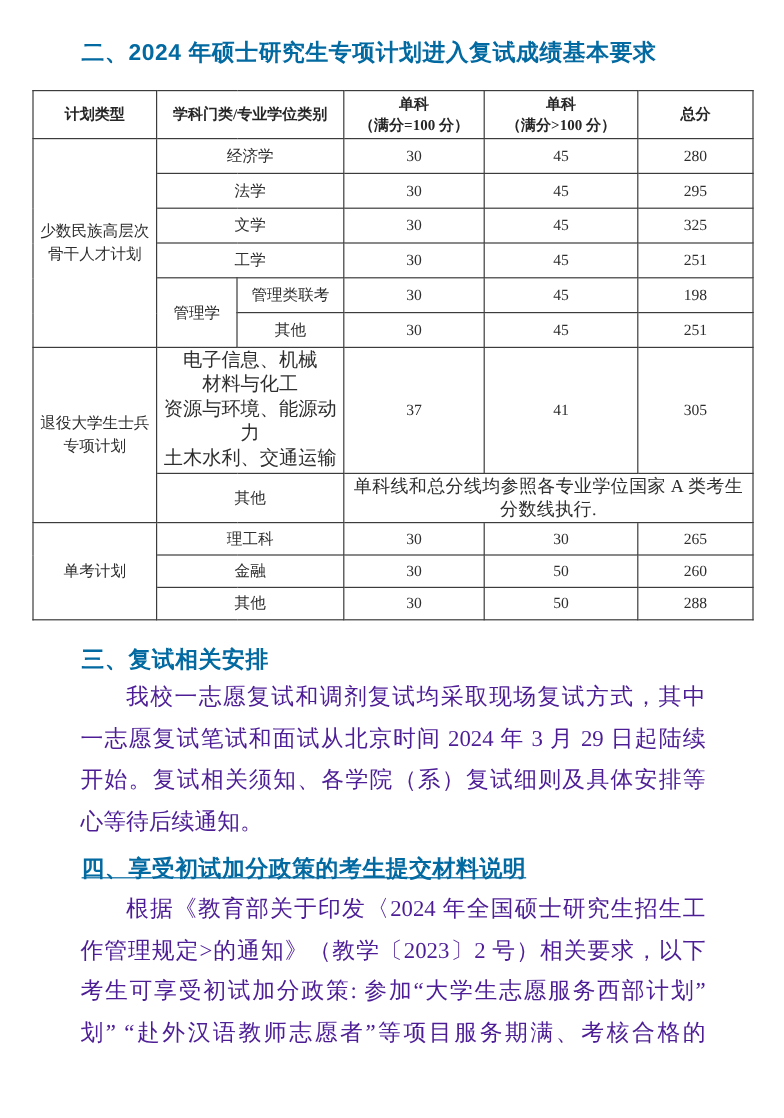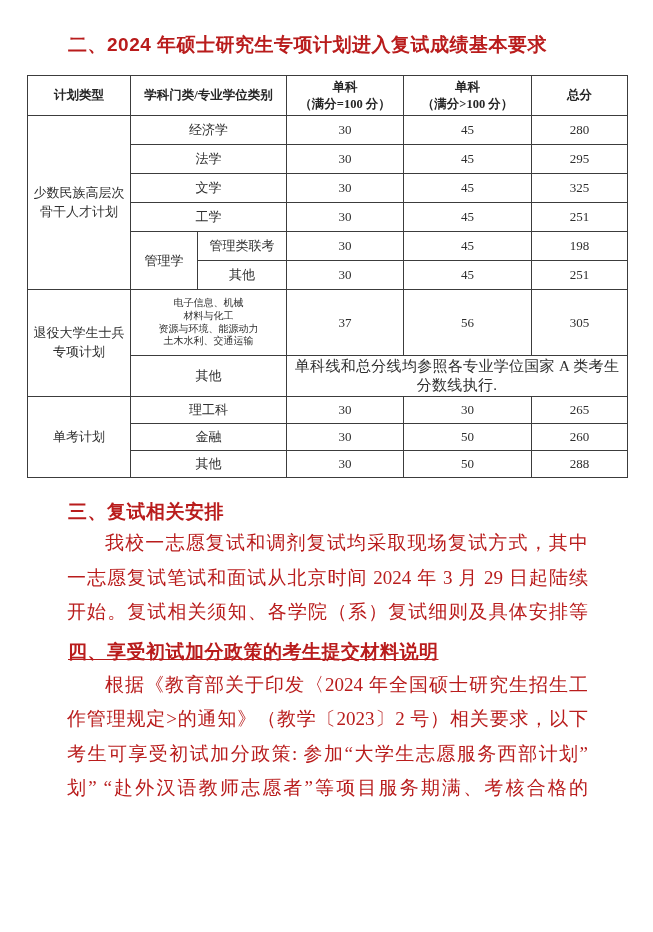--- a/index.html
+++ b/index.html
@@ -9,21 +9,21 @@
     background:#ffffff;
     overflow:hidden;
     font-family:"Liberation Serif","DejaVu Serif",serif;
     color:#262626;
   }
   .sec-heading {
     font-family:"Liberation Sans","DejaVu Sans",sans-serif;
     font-weight:700;
     font-size:19px;
     line-height:24px;
-    color:#b91c1c;
+    color:#0369a1;
     margin-left:68px;
     margin-right:60px;
     letter-spacing:0.5px;
   }
   #sec2-heading { padding-top:33px; }
   #sec3-heading { margin-top:22px; }
   #sec4-heading { margin-top:10px;text-decoration:underline; }
 
   table.req {
     border-collapse:collapse;
@@ -46,34 +46,34 @@
     line-height:1.35;
     white-space:pre-line;
     color:#262626;
   }
   tr.r-head  { height:40px; }
   tr.r-std   { height:29px; }
   tr.r-big   { height:66px; }
   tr.r-note  { height:23px; }
   tr.r-last  { height:27px; }
   td.pre     { white-space:pre-line; line-height:1.45;font-family:Liberation Serif, serif; }
-  td.multiline { white-space:pre-line; line-height:1.28; font-size:10px; }
+  td.multiline { white-space:pre-line; line-height:1.28; font-size:16px; }
   td.note-cell {
     text-align:left;
     padding-left:5px;
     font-size:15px;
     letter-spacing:0.3px;
   }
 
   .para {
     margin-left:67px;
     width:521px;
     font-size:19px;
     line-height:34.5px;
-    color:#b91c1c;
+    color:#4c1d95;
   }
   #para3 { margin-top:2px; }
   #para4 { margin-top:4px; }
   .line {
     text-align:justify;
     text-align-last:justify;
   }
   .line.start { text-indent:2em; }
   .line.end   { text-align-last:left; }
 </style>
@@ -145,21 +145,21 @@
       </tr>
 
       <tr class="r-big">
         <td rowspan="2" class="pre">退役大学生士兵
 专项计划</td>
         <td colspan="2" class="multiline">电子信息、机械
 材料与化工
 资源与环境、能源动力
 土木水利、交通运输</td>
         <td>37</td>
-        <td>56</td>
+        <td>41</td>
         <td>305</td>
       </tr>
       <tr class="r-note">
         <td colspan="2">其他</td>
         <td colspan="3" class="note-cell">单科线和总分线均参照各专业学位国家 A 类考生分数线执行.</td>
       </tr>
 
       <tr class="r-last">
         <td rowspan="3">单考计划</td>
         <td colspan="2">理工科</td>
@@ -181,20 +181,21 @@
       </tr>
     </tbody>
   </table>
 
   <div class="sec-heading" id="sec3-heading">三、复试相关安排</div>
 
   <div class="para" id="para3">
     <div class="line start">我校一志愿复试和调剂复试均采取现场复试方式，其中</div>
     <div class="line">一志愿复试笔试和面试从北京时间 2024 年 3 月 29 日起陆续</div>
     <div class="line">开始。复试相关须知、各学院（系）复试细则及具体安排等</div>
+    <div class="line end">心等待后续通知。</div>
   </div>
 
   <div class="sec-heading" id="sec4-heading">四、享受初试加分政策的考生提交材料说明</div>
 
   <div class="para" id="para4">
     <div class="line start">根据《教育部关于印发〈2024 年全国硕士研究生招生工</div>
     <div class="line">作管理规定&gt;的通知》（教学〔2023〕2 号）相关要求，以下</div>
     <div class="line">考生可享受初试加分政策: 参加“大学生志愿服务西部计划”</div>
     <div class="line">划” “赴外汉语教师志愿者”等项目服务期满、考核合格的</div>
   </div>

